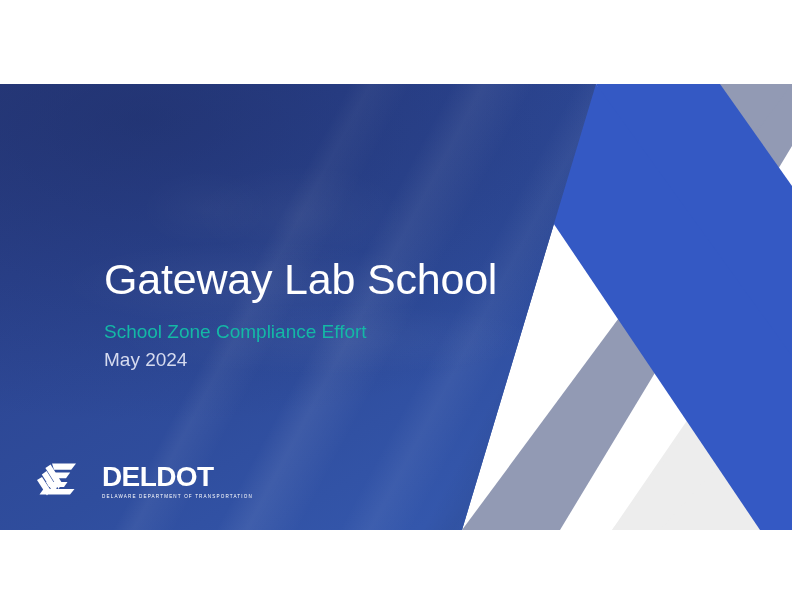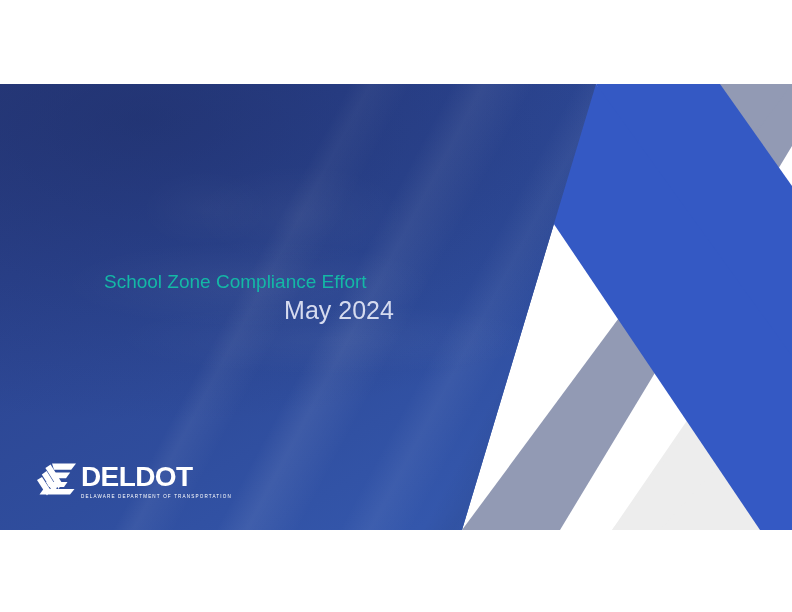--- a/index.html
+++ b/index.html
@@ -88,38 +88,37 @@
     margin: 14px 0 0 0;
     font-family: "Liberation Sans", sans-serif;
     font-size: 19px;
     line-height: 28px;
     font-weight: 400;
     color: #14b8a6;
   }
   .slide-date {
     margin: 0;
     font-family: "Liberation Sans", sans-serif;
-    font-size: 25px;
+    font-size: 19px;
     line-height: 28px;
     font-weight: 400;
     color: #d6dbef;
-    text-align: center;
   }
 
   
   .logo-lockup {
     position: absolute;
     left: 33px;
     top: 378px;
     display: flex;
     align-items: center;
   }
   .logo-mark { width: 46px; height: 38px; flex: none; }
   .logo-text {
-    margin-left: 2px;
+    margin-left: 23px;
     display: flex;
     flex-direction: column;
     justify-content: center;
   }
   .logo-wordmark {
     font-family: "Liberation Sans", sans-serif;
     font-weight: 700;
     font-size: 28px;
     line-height: 28px;
     letter-spacing: -0.6px;
@@ -164,20 +163,21 @@
         <polygon points="0,0 612,0 462,446 0,446" fill="none"></polygon>
       </svg>
     </div>
 
     <div class="band" style="clip-path: polygon(0 0, 596px 0, 462px 446px, 0 446px);">
       <div class="bg-photo"></div>
       <div class="bg-vignette"></div>
     </div>
 
     <div class="text-block">
+      <h1 class="slide-title">Gateway Lab School</h1>
       <p class="slide-subtitle">School Zone Compliance Effort</p>
       <p class="slide-date">May 2024</p>
     </div>
 
     <div class="logo-lockup">
       <span class="logo-mark">
         <svg width="46" height="38" viewBox="0 0 46 38" xmlns="http://www.w3.org/2000/svg">
           <g fill="#ffffff">
 
             <path d="M19.0 1.5 L43.0 1.5 L38.2 7.8 L21.0 7.8 Z"></path>

